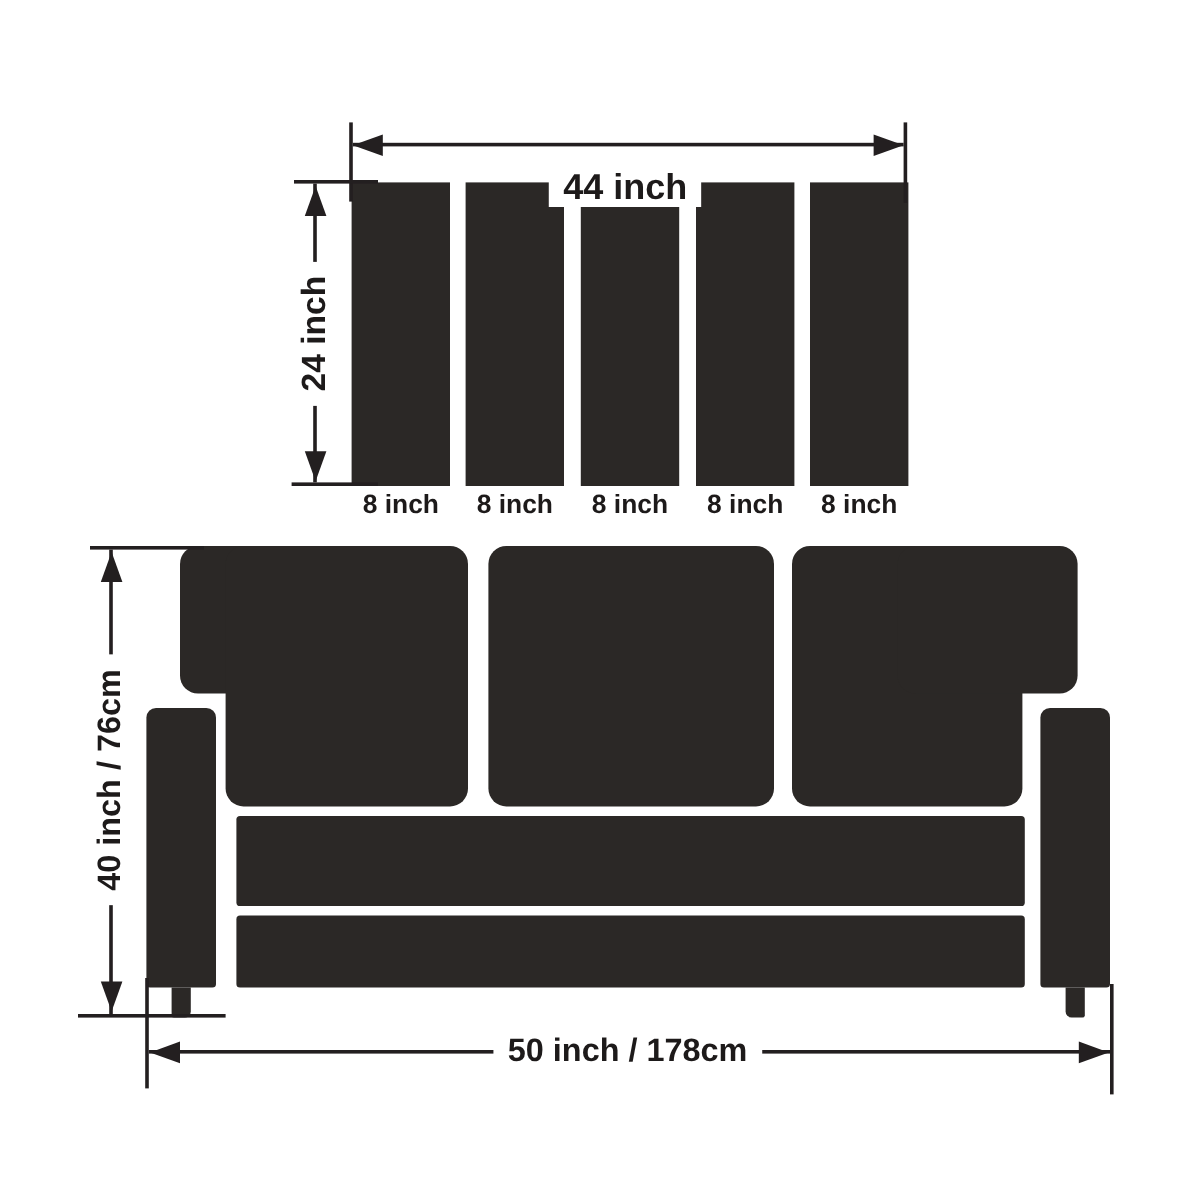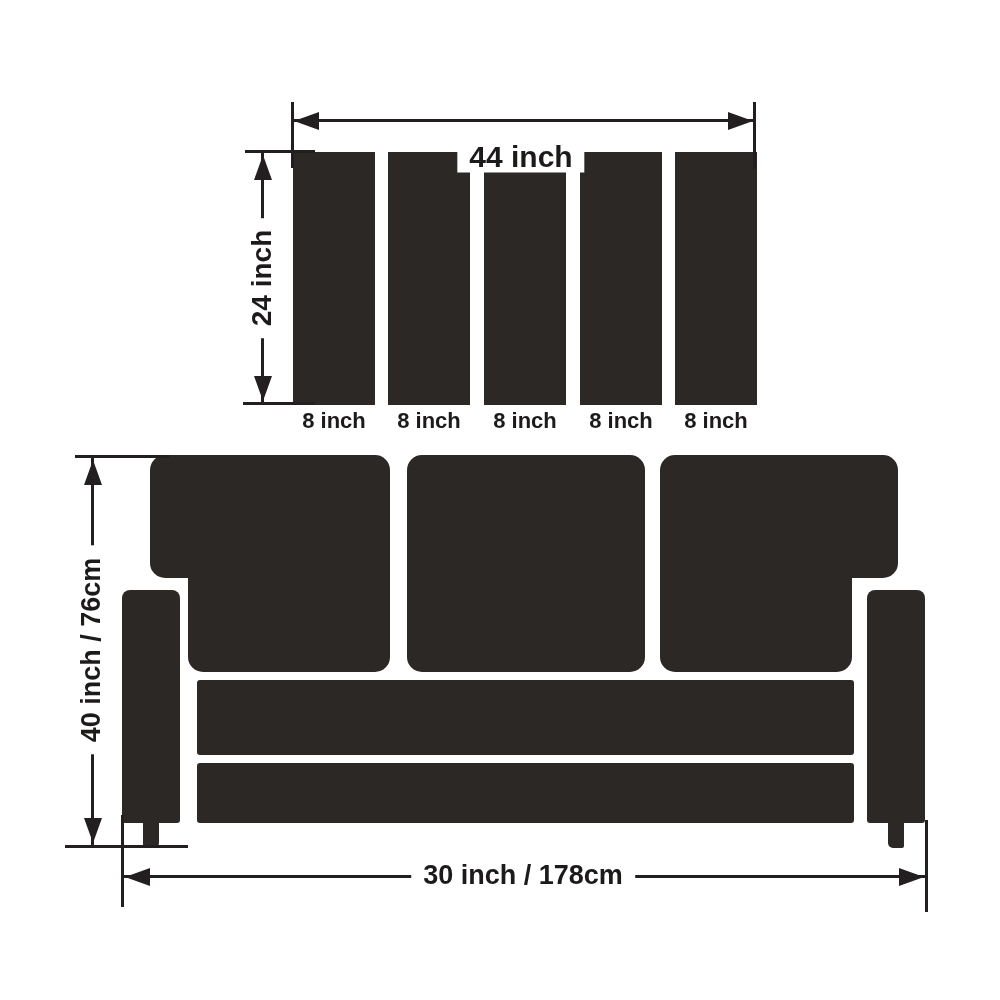--- a/index.html
+++ b/index.html
@@ -102,16 +102,16 @@
     <div class="arrow arrow-down" style="left:83.5px; top:818px;"></div>
     <div class="dim-label fs27 vertical" style="left:92px; top:650px;">40 inch / 76cm</div>
   </div>
 
   <div>
     <div class="tick" style="left:121px; top:815px; width:3px; height:92px;"></div>
     <div class="tick" style="left:925px; top:820px; width:3px; height:92px;"></div>
     <div class="line" style="left:124px; top:875px; width:801px; height:3px;"></div>
     <div class="arrow arrow-left" style="left:125px; top:867.5px;"></div>
     <div class="arrow arrow-right" style="left:899px; top:867.5px;"></div>
-    <div class="dim-label fs27" style="left:523px; top:876px;">30 inch / 178cm</div>
+    <div class="dim-label fs27" style="left:523px; top:876px;">50 inch / 178cm</div>
   </div>
 
 </div>
 
 </body></html>

